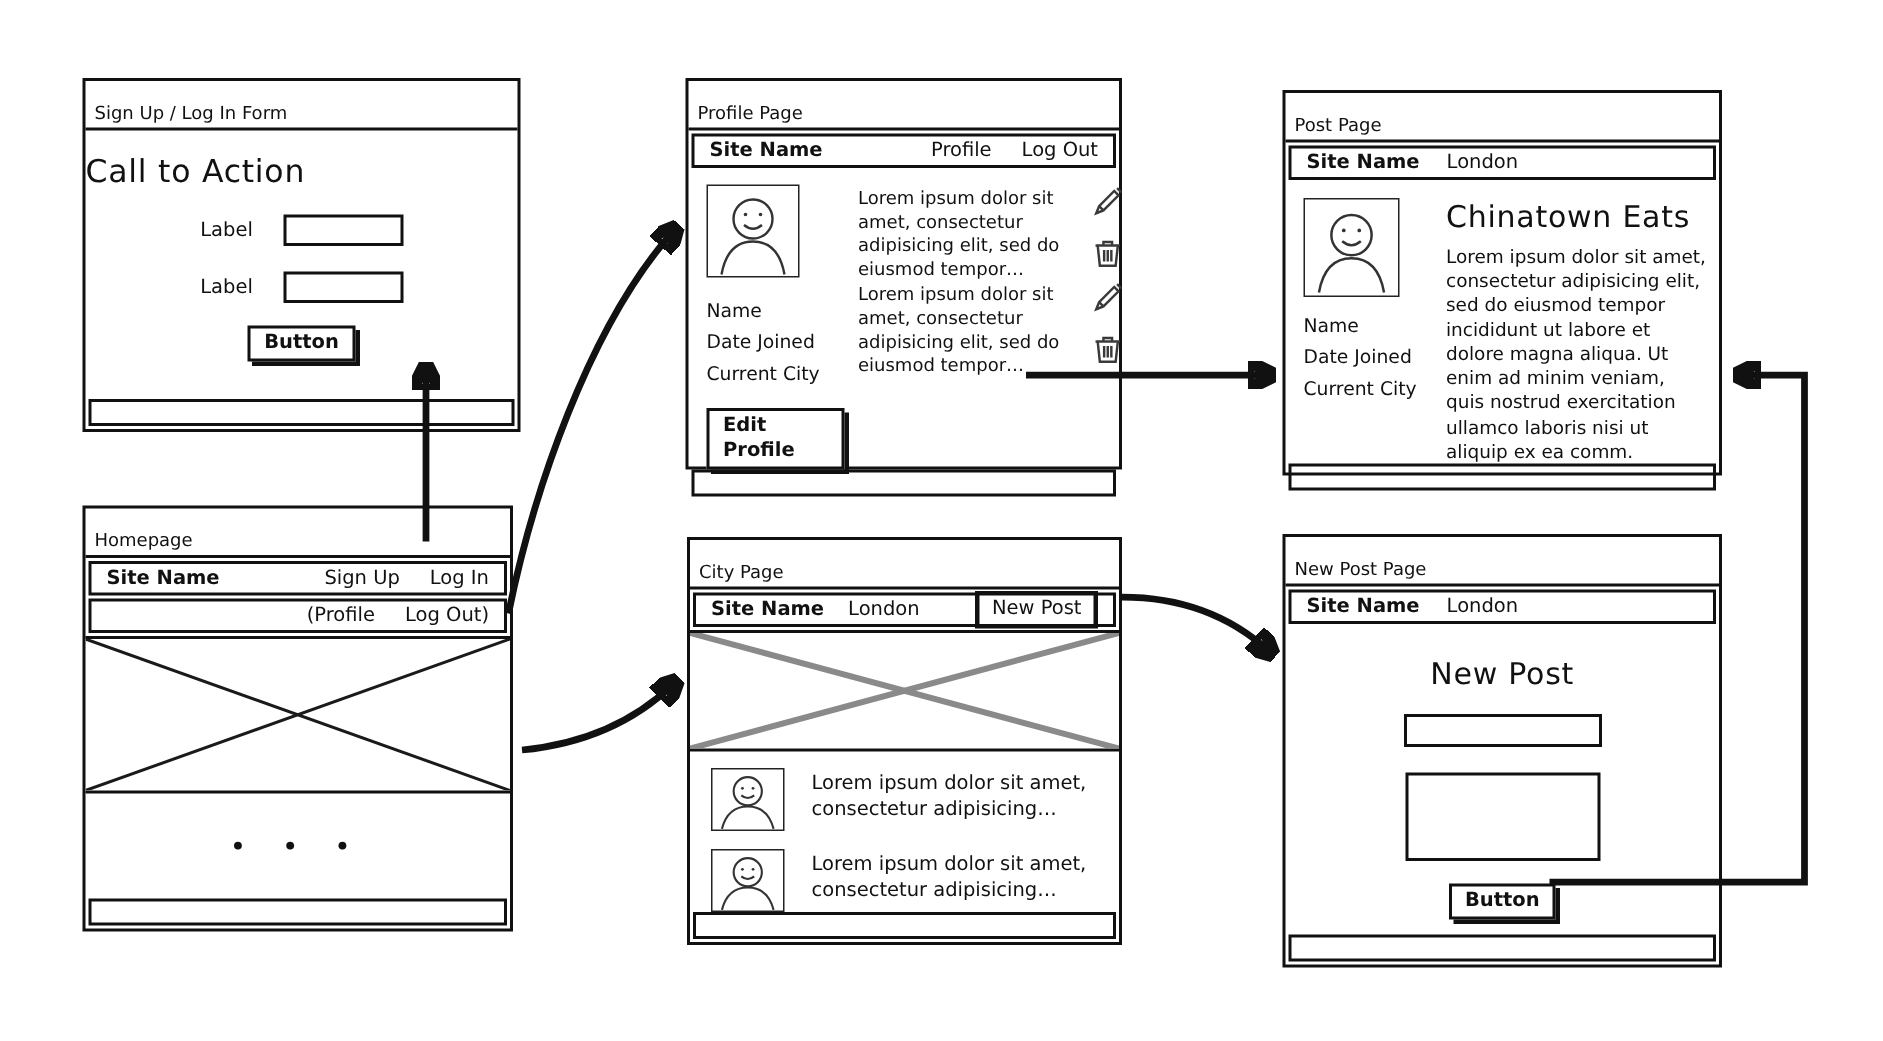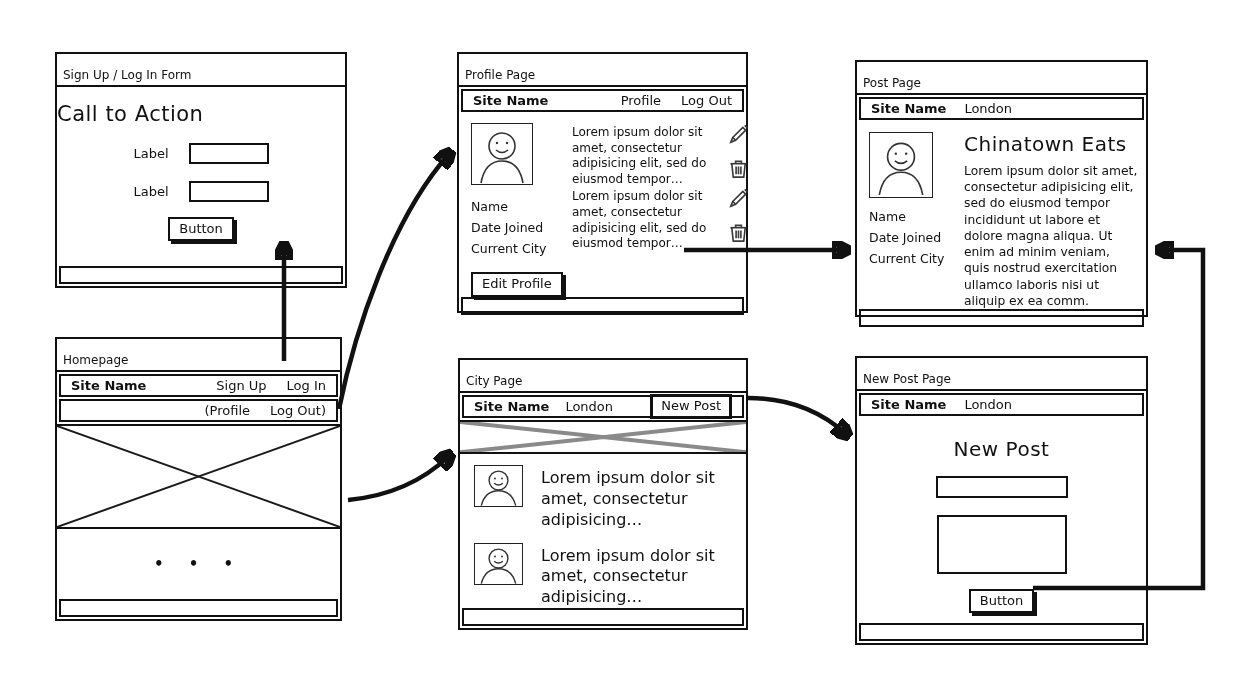--- a/index.html
+++ b/index.html
@@ -46,20 +46,21 @@
     height: 18px;
   }
   .shadow-btn {
     display: inline-block;
     background: #fff;
     border: 2.5px solid #111;
     box-shadow: 3px 3px 0 #111;
     font-size: 13px;
     padding: 2px 9px;
     line-height: 1.25;
+    font-weight: bold;
   }
   .ximage {
     border-top: 2px solid #111;
     border-bottom: 2px solid #111;
     margin-top: 2px;
     overflow: hidden;
   }
   .ximage svg { display: block; width: 100%; height: 100%; }
   .avatar {
     border: 1.5px solid #222;
@@ -118,21 +119,21 @@
     margin-left: auto;
     border: 3px solid #111;
     background: #fff;
     font-size: 13px;
     padding: 1px 8px;
     line-height: 1.3;
   }
   .city-list { padding: 11px 10px 0 14px; display: flex; flex-direction: column; gap: 12px; }
   .city-item { display: flex; gap: 18px; align-items: flex-start; }
   .city-item .avatar { width: 49px; height: 42px; }
-  .city-item .lorem { font-size: 16px; padding-top: 3px; }
+  .city-item .lorem { font-size: 13px; padding-top: 3px; }
 
   
   #win-newpost { left: 855px; top: 356px; width: 293px; height: 289px; }
   #win-newpost .np-head { text-align: center; font-size: 20px; margin-top: 21px; letter-spacing: .5px; }
   #win-newpost .np-input { display: block; margin: 15px auto 0 auto; width: 132px; height: 22px; border: 2.5px solid #111; }
   #win-newpost .np-textarea { display: block; margin: 17px auto 0 auto; width: 130px; height: 59px; border: 2.5px solid #111; }
   #win-newpost .btn-row { text-align: center; margin-top: 15px; }
 
   
   #arrow-layer {

